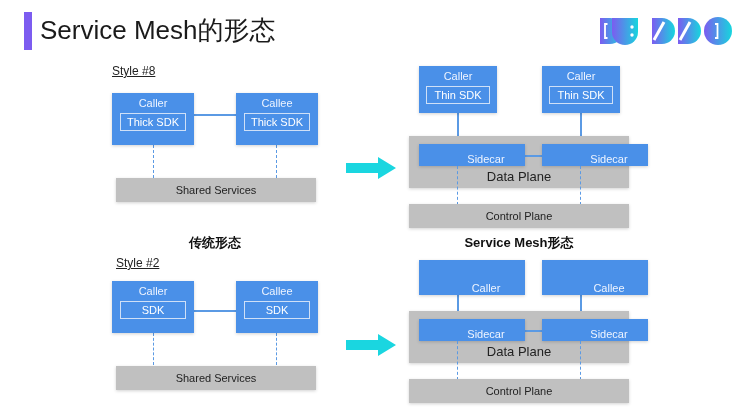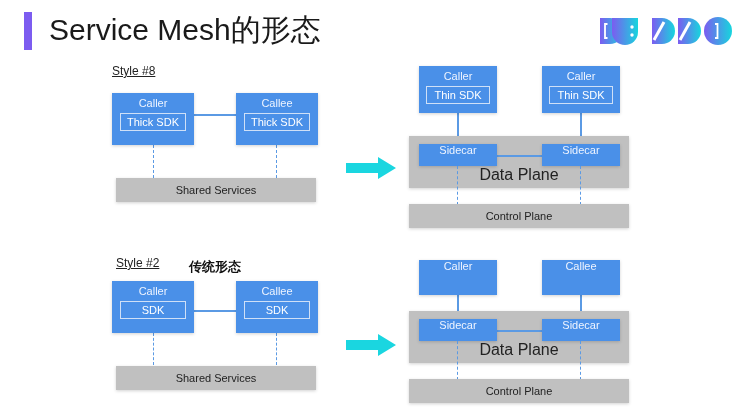--- a/index.html
+++ b/index.html
@@ -10,55 +10,55 @@
   }
   .slide{position:absolute;left:0;top:0;width:752px;height:416px;background:#fff;}
 
   
   .title-accent{
     position:absolute;left:24px;top:12px;width:8px;height:38px;
     background:#7c5cf0;
   }
   .title-text{
     position:absolute;left:40px;top:10px;
-    font-size:30px;color:#1a1a1a;letter-spacing:0px;white-space:nowrap;
-    font-weight:400;line-height:40px;margin-left:9px;
+    font-size:26px;color:#1a1a1a;letter-spacing:0px;white-space:nowrap;
+    font-weight:400;line-height:40px;
   }
 
   
   .logo{position:absolute;right:14px;top:16px;display:flex;gap:3px;align-items:center;}
   .logo svg{display:block;}
   .lbl-style{
     position:absolute;font-size:12px;color:#222;
     text-decoration:underline;white-space:nowrap;
   }
   .lbl-caption{
     position:absolute;font-size:13px;font-weight:bold;color:#111;
-    white-space:nowrap;text-align:center;margin-top:24px;
+    white-space:nowrap;text-align:center;
   }
   .node{
     position:absolute;background:#4a90e8;box-shadow:0 1px 3px rgba(0,0,0,.18);
     color:#fff;font-size:11px;text-align:center;
   }
   .node .ntitle{
     display:block;padding-top:4px;font-size:11px;color:#eef4ff;line-height:13px;
   }
   .node .sdk{
     margin:3px auto 0;border:1px solid #cfe0f7;color:#fff;
     font-size:11px;line-height:16px;height:16px;
   }
-  .node.plain{display:flex;align-items:flex-start;justify-content:center;}
+  .node.plain{display:flex;align-items:flex-end;justify-content:center;padding-left:28px;}
   .node.plain .ntitle{padding-top:0;}
 
   .bar{
     position:absolute;background:#c0c0c0;box-shadow:0 1px 3px rgba(0,0,0,.18);
     color:#222;font-size:11px;display:flex;align-items:center;justify-content:center;
   }
   .plane-label{
-    position:absolute;font-size:16px;color:#222;white-space:nowrap;
+    position:absolute;font-size:13px;color:#222;white-space:nowrap;
     text-align:left;
   }
 
   .solid-line{position:absolute;background:#5b9ae4;}
   .dash-v{
     position:absolute;width:0;border-left:1px dashed #5b9ae4;
   }
 
   .arrow{position:absolute;}
   .arrow svg{display:block;}
@@ -148,20 +148,21 @@
   <div class="node plain" style="left:542px;top:144px;width:78px;height:22px;">
     <span class="ntitle">Sidecar</span>
   </div>
 
   <div class="dash-v" style="left:457px;top:166px;height:39px;"></div>
   <div class="dash-v" style="left:580px;top:166px;height:39px;"></div>
 
   <div class="bar" style="left:409px;top:204px;width:220px;height:24px;">Control Plane</div>
 
   <div class="lbl-caption" style="left:135px;top:234px;width:160px;">传统形态</div>
+  <div class="lbl-caption" style="left:439px;top:234px;width:160px;">Service Mesh形态</div>
 
   <div class="lbl-style" style="left:116px;top:256px;">Style #2</div>
 
   <div class="solid-line" style="left:193px;top:310px;width:45px;height:2px;"></div>
   <div class="dash-v" style="left:153px;top:333px;height:32px;"></div>
   <div class="dash-v" style="left:276px;top:333px;height:32px;"></div>
 
   <div class="node" style="left:112px;top:281px;width:82px;height:52px;">
     <span class="ntitle">Caller</span>
     <div class="sdk" style="width:64px;">SDK</div>

